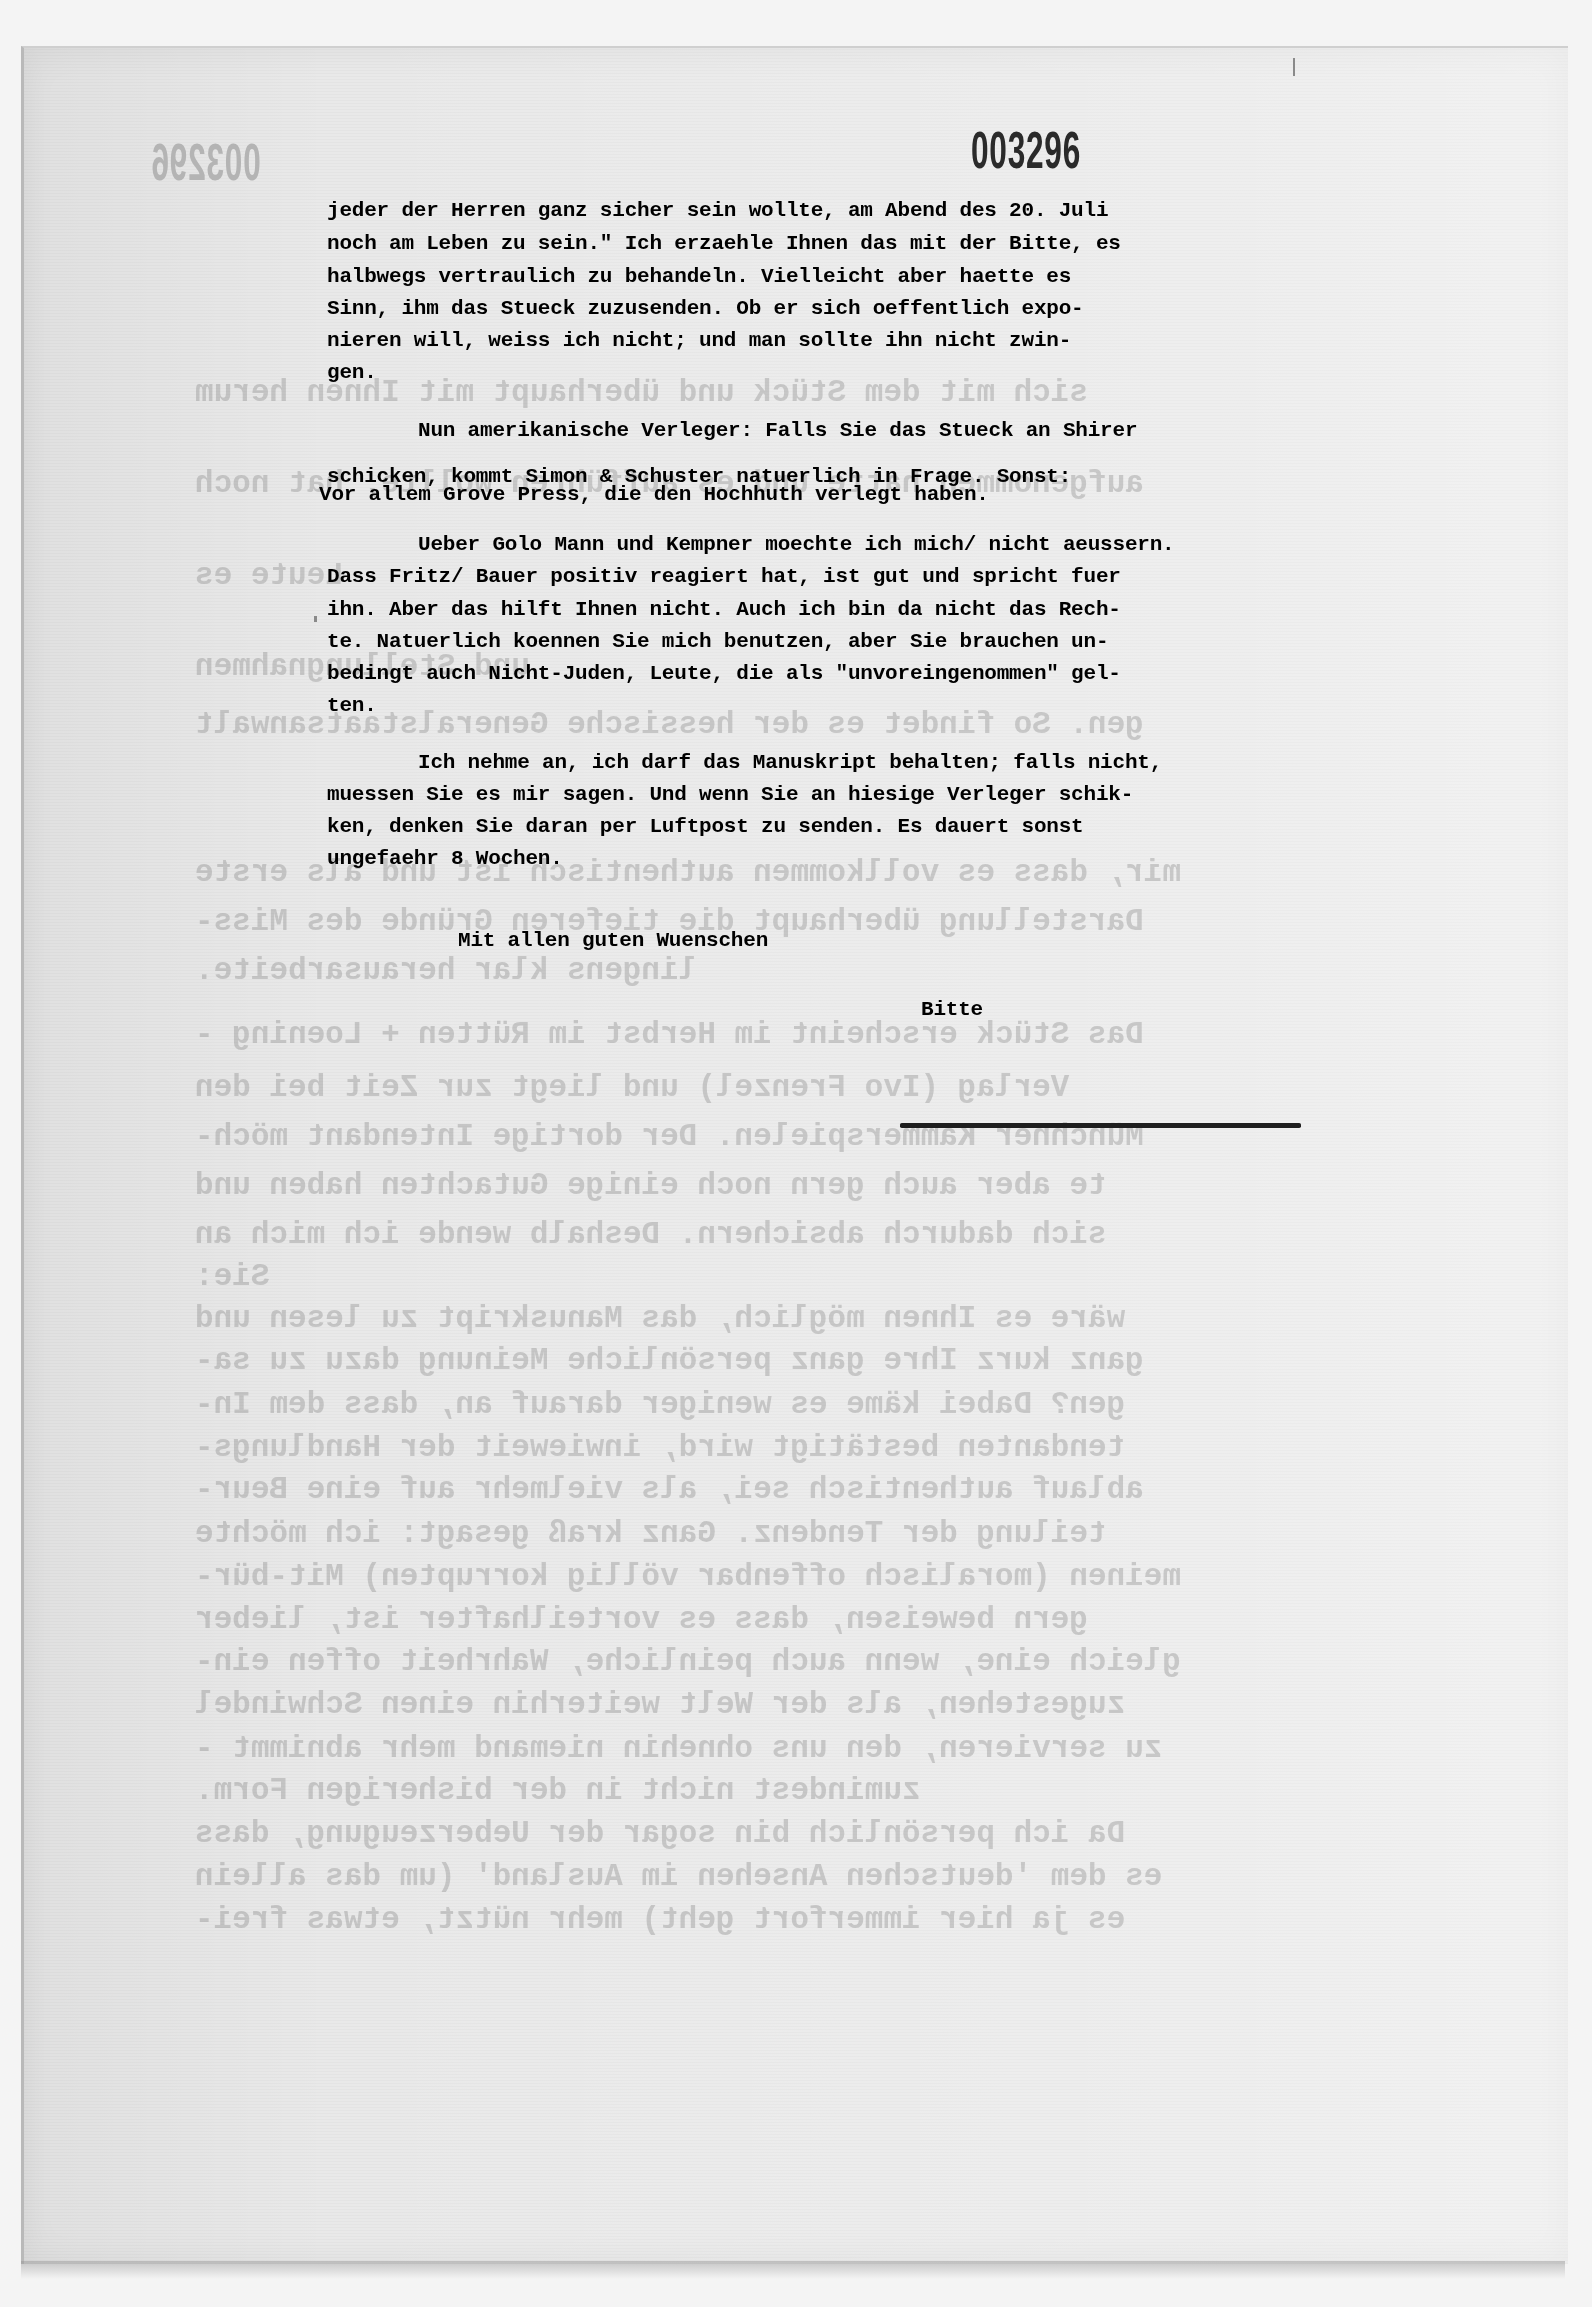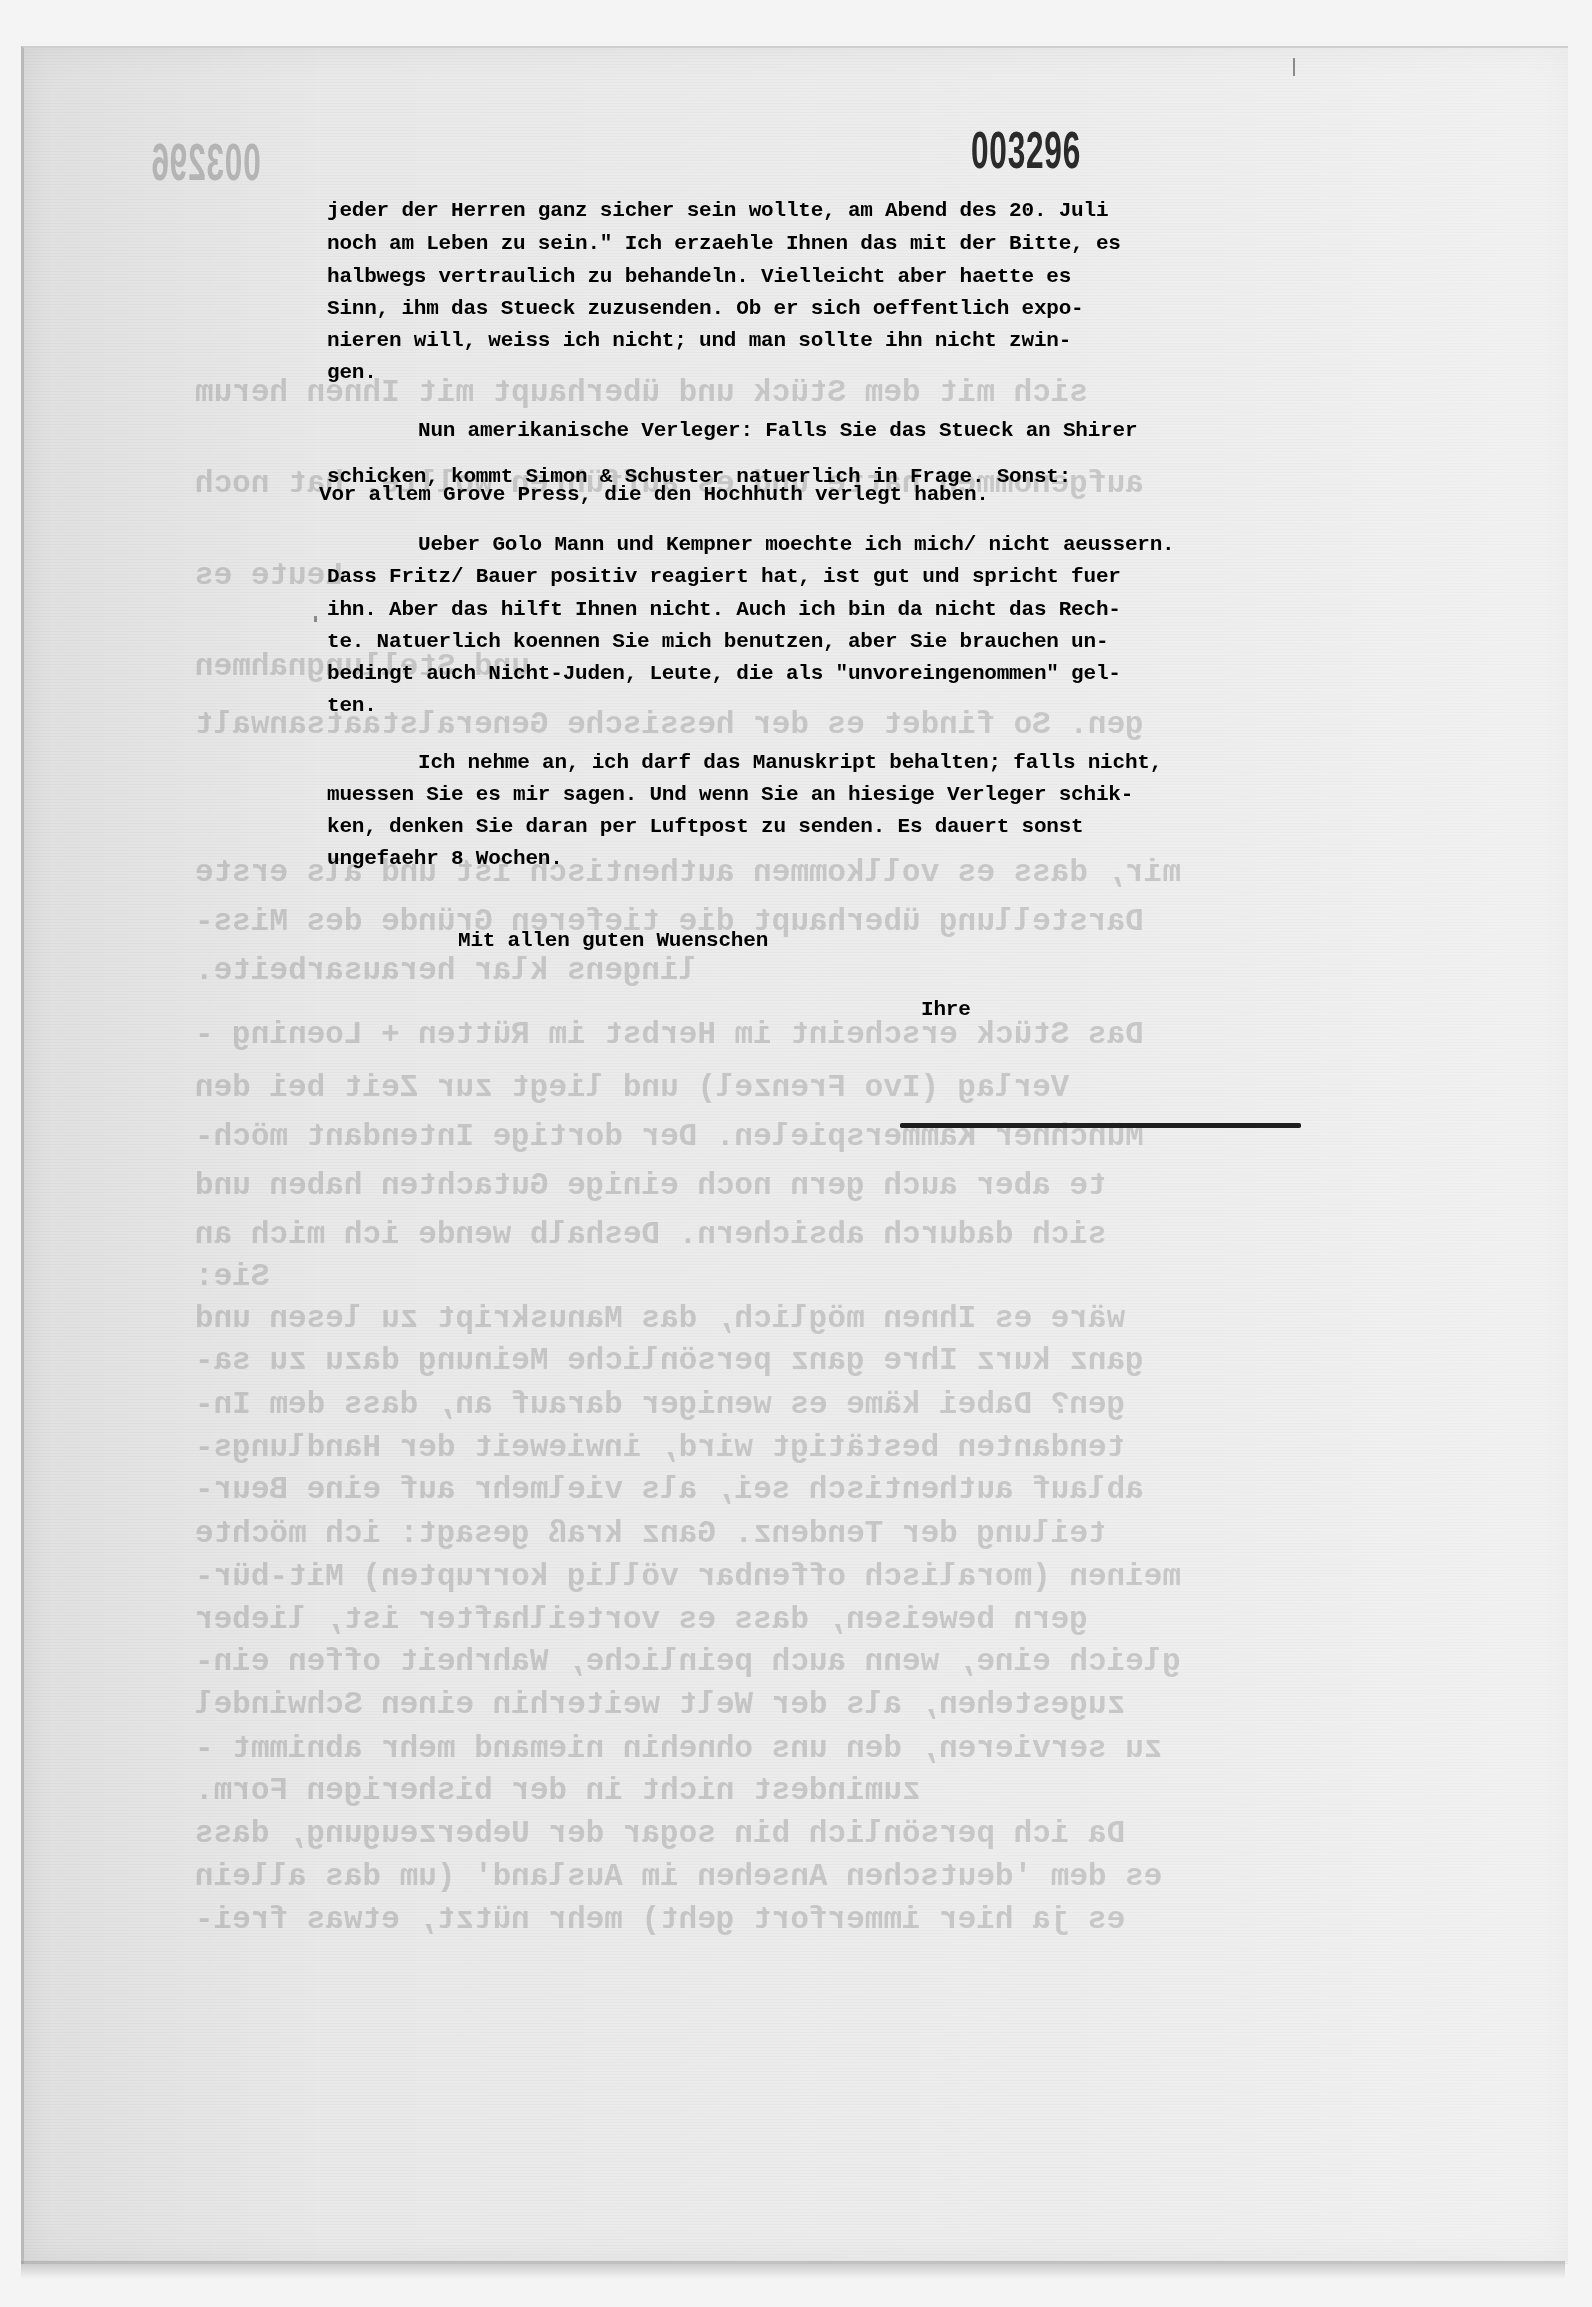--- a/index.html
+++ b/index.html
@@ -122,18 +122,18 @@
 </div>
 
 <div>
   <div class="line" style="left:418px; top:747px;">Ich nehme an, ich darf das Manuskript behalten; falls nicht,</div>
   <div class="line" style="left:327px; top:779px;">muessen Sie es mir sagen. Und wenn Sie an hiesige Verleger schik-</div>
   <div class="line" style="left:327px; top:811px;">ken, denken Sie daran per Luftpost zu senden. Es dauert sonst</div>
   <div class="line" style="left:327px; top:843px;">ungefaehr 8 Wochen.</div>
 </div>
 
 <div class="line" style="left:458px; top:925px;">Mit allen guten Wuenschen</div>
-<div class="line" style="left:921px; top:994px;">Ihre</div>
+<div class="line" style="left:921px; top:994px;">Bitte</div>
 <div class="sig-line"></div>
 
 <div class="mark" style="left:1293px; top:58px; width:2.4px; height:18px;"></div>
 <div class="mark" style="left:314px; top:616px; width:3px; height:6px;"></div>
 
 
 </body></html>

